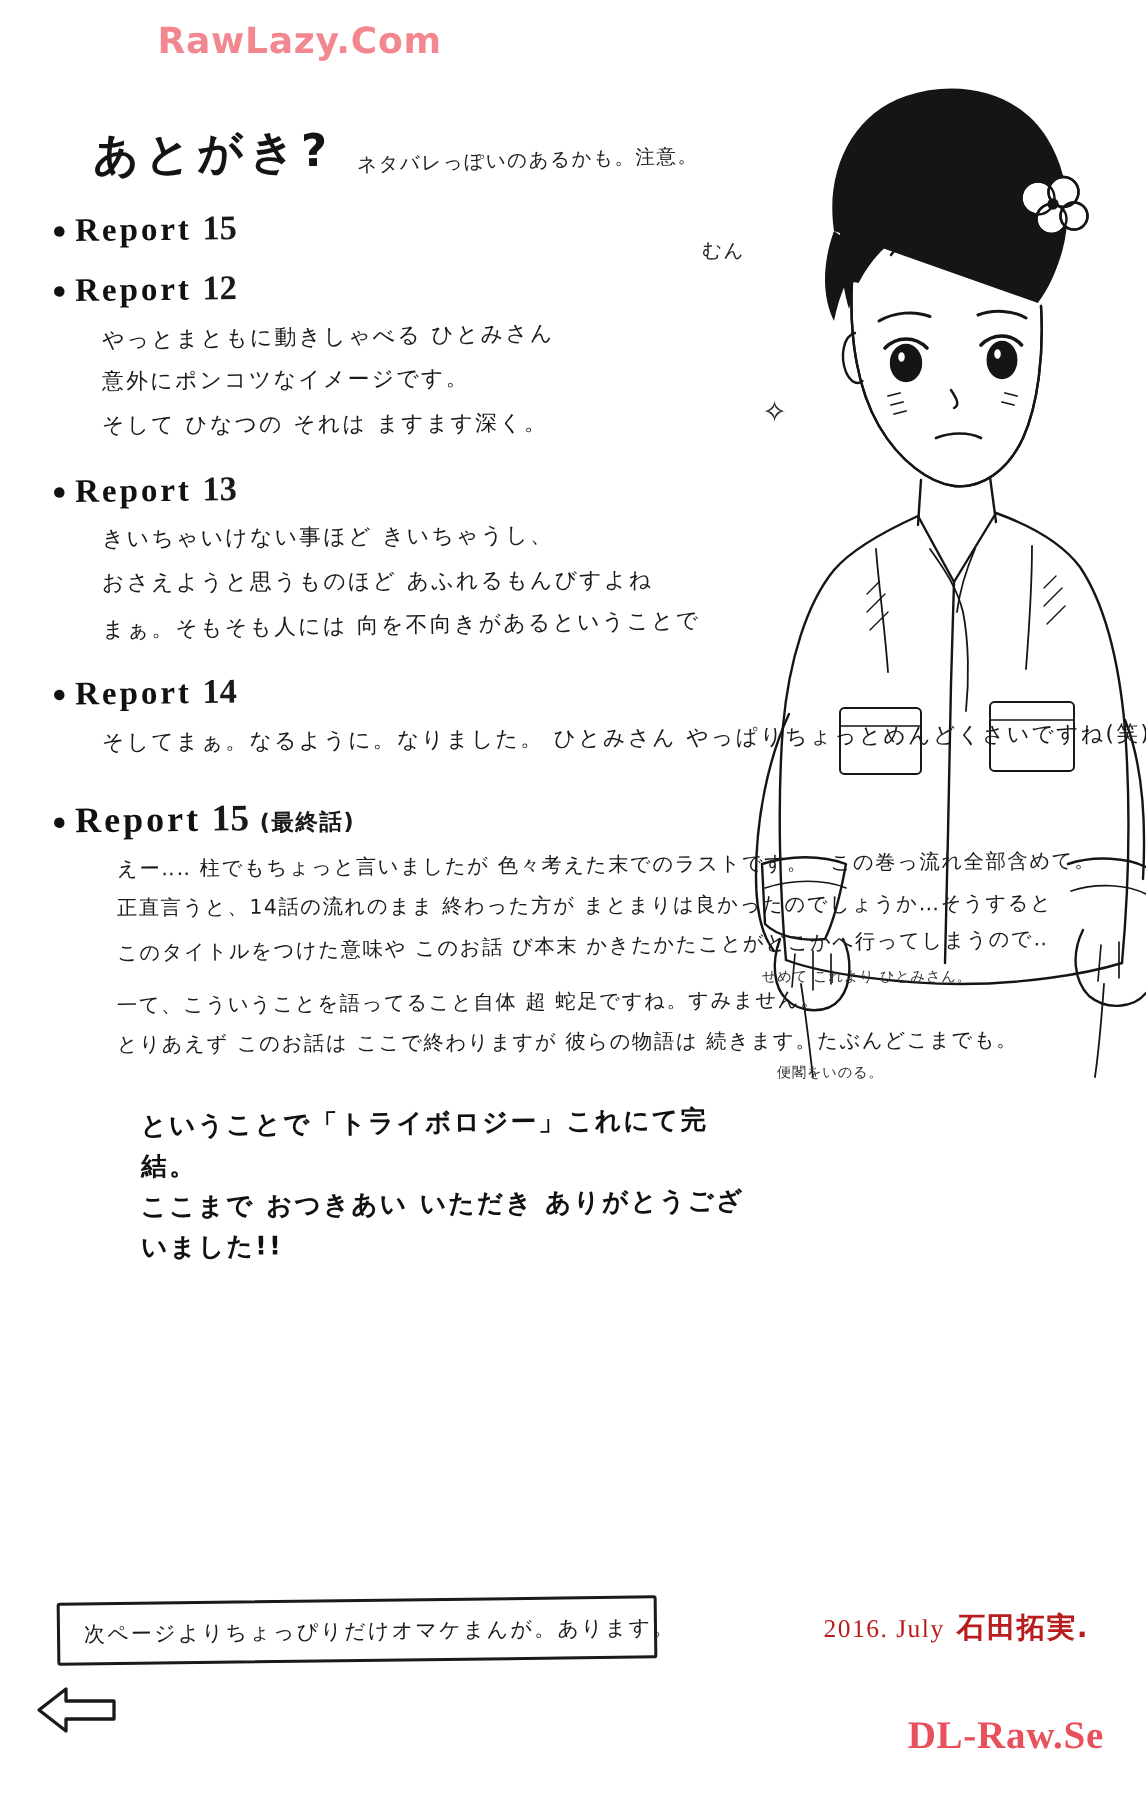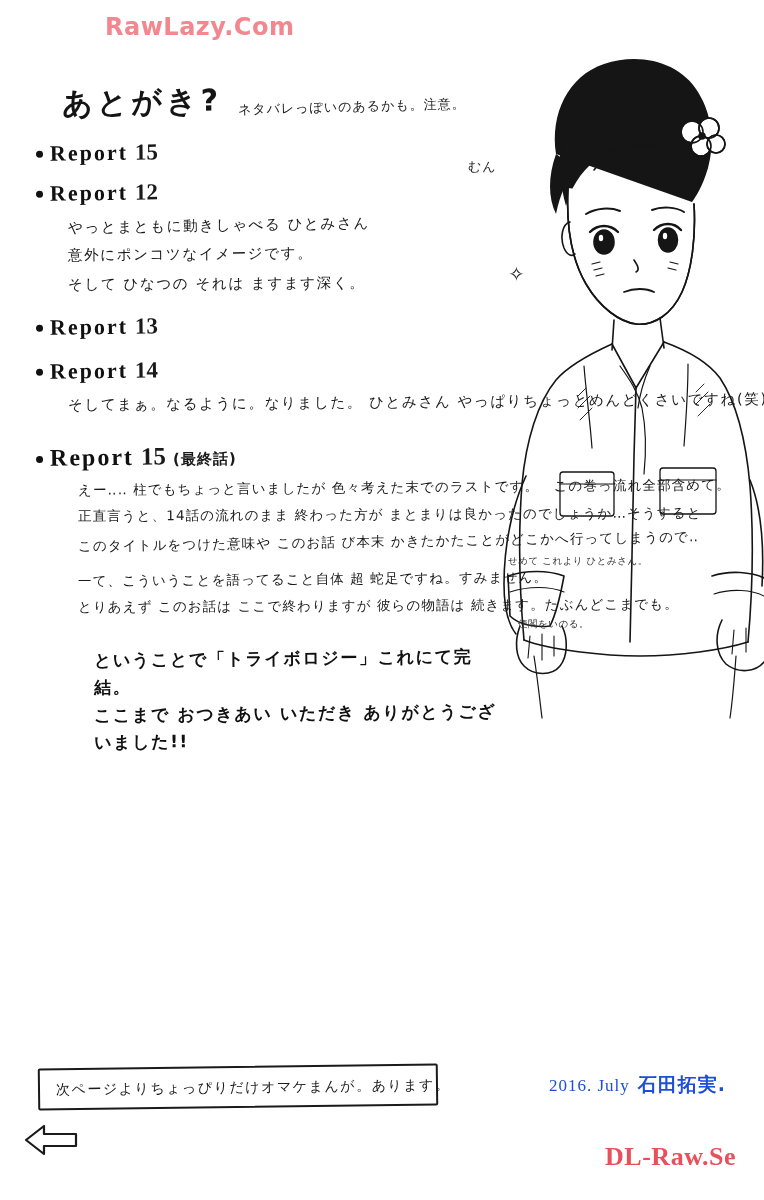--- a/index.html
+++ b/index.html
@@ -128,21 +128,21 @@
     color: #111;
     transform: rotate(-0.6deg);
   }
   .signline {
     position: absolute;
     right: 38px;
     top: 1072px;
     font-family: "Liberation Serif", serif;
     font-size: 17px;
     letter-spacing: 1px;
-    color: #1d4ed8;
+    color: #b91c1c;
   }
   .signline .kanji { font-family: "DejaVu Sans", sans-serif; font-size: 19px; font-weight: bold; margin-left: 8px; }
 
   
   .note-box {
     position: absolute;
     left: 38px; top: 1066px;
     width: 400px; height: 42px;
     border: 2px solid #1a1a1a;
     border-radius: 2px;
@@ -301,20 +301,25 @@
       <div class="line r3">そして ひなつの それは ますます深く。</div>
     </div>
   </div>
 
   <div class="report" style="margin-top:18px;">
     <div class="report-head">
       <span class="bullet"></span>
       <span class="report-label">Report</span>
       <span class="report-num">13</span>
     </div>
+    <div class="report-lines">
+      <div class="line r1">きいちゃいけない事ほど きいちゃうし、</div>
+      <div class="line r3">おさえようと思うものほど あふれるもんびすよね</div>
+      <div class="line r2">まぁ。そもそも人には 向を不向きがあるということで</div>
+    </div>
   </div>
 
   <div class="report" style="margin-top:18px;">
     <div class="report-head">
       <span class="bullet"></span>
       <span class="report-label">Report</span>
       <span class="report-num">14</span>
     </div>
     <div class="report-lines" style="width:640px;">
       <div class="line r1" style="white-space:nowrap;">そしてまぁ。なるように。なりました。 ひとみさん やっぱりちょっとめんどくさいですね(笑)</div>

